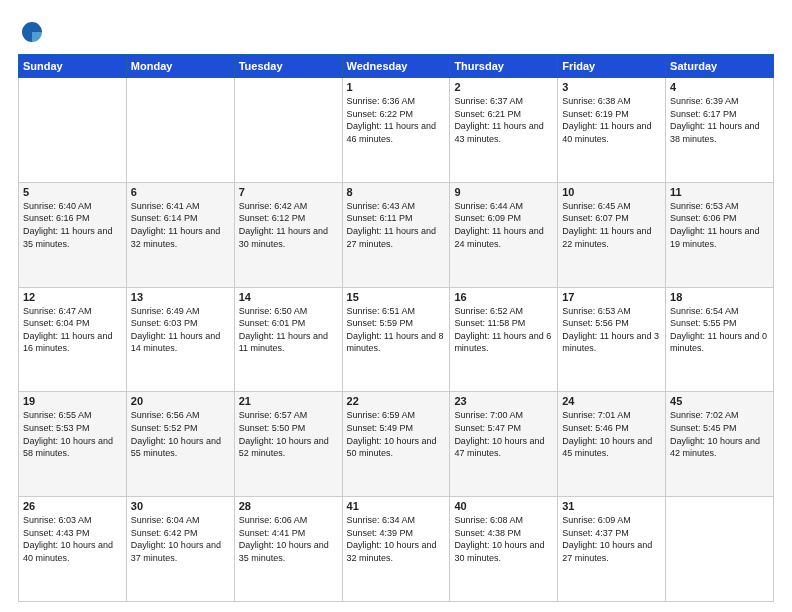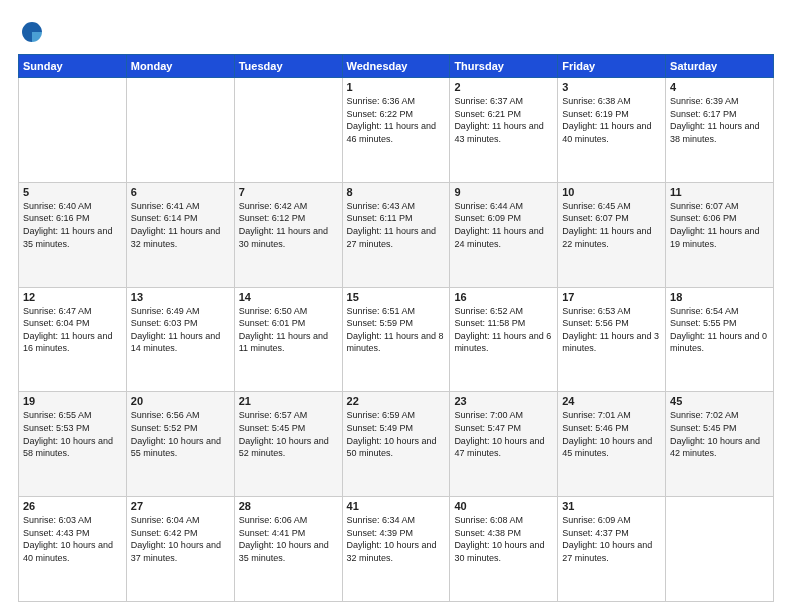--- a/index.html
+++ b/index.html
@@ -208,21 +208,21 @@
           </td>
           <td>
             <span class="day-num">10</span>
             <div class="cell-text">Sunrise: 6:45 AM
 Sunset: 6:07 PM
 Daylight: 11 hours
 and 22 minutes.</div>
           </td>
           <td>
             <span class="day-num">11</span>
-            <div class="cell-text">Sunrise: 6:07 AM
+            <div class="cell-text">Sunrise: 6:53 AM
 Sunset: 6:06 PM
 Daylight: 11 hours
 and 19 minutes.</div>
           </td>
         </tr>
         <tr>
           <td>
             <span class="day-num">12</span>
             <div class="cell-text">Sunrise: 6:47 AM
 Sunset: 6:04 PM
@@ -283,21 +283,21 @@
           <td>
             <span class="day-num">20</span>
             <div class="cell-text">Sunrise: 6:56 AM
 Sunset: 5:52 PM
 Daylight: 10 hours
 and 55 minutes.</div>
           </td>
           <td>
             <span class="day-num">21</span>
             <div class="cell-text">Sunrise: 6:57 AM
-Sunset: 5:45 PM
+Sunset: 5:50 PM
 Daylight: 10 hours
 and 52 minutes.</div>
           </td>
           <td>
             <span class="day-num">22</span>
             <div class="cell-text">Sunrise: 6:59 AM
 Sunset: 5:49 PM
 Daylight: 10 hours
 and 50 minutes.</div>
           </td>
@@ -325,21 +325,21 @@
         </tr>
         <tr>
           <td>
             <span class="day-num">26</span>
             <div class="cell-text">Sunrise: 6:03 AM
 Sunset: 4:43 PM
 Daylight: 10 hours
 and 40 minutes.</div>
           </td>
           <td>
-            <span class="day-num">27</span>
+            <span class="day-num">30</span>
             <div class="cell-text">Sunrise: 6:04 AM
 Sunset: 6:42 PM
 Daylight: 10 hours
 and 37 minutes.</div>
           </td>
           <td>
             <span class="day-num">28</span>
             <div class="cell-text">Sunrise: 6:06 AM
 Sunset: 4:41 PM
 Daylight: 10 hours

